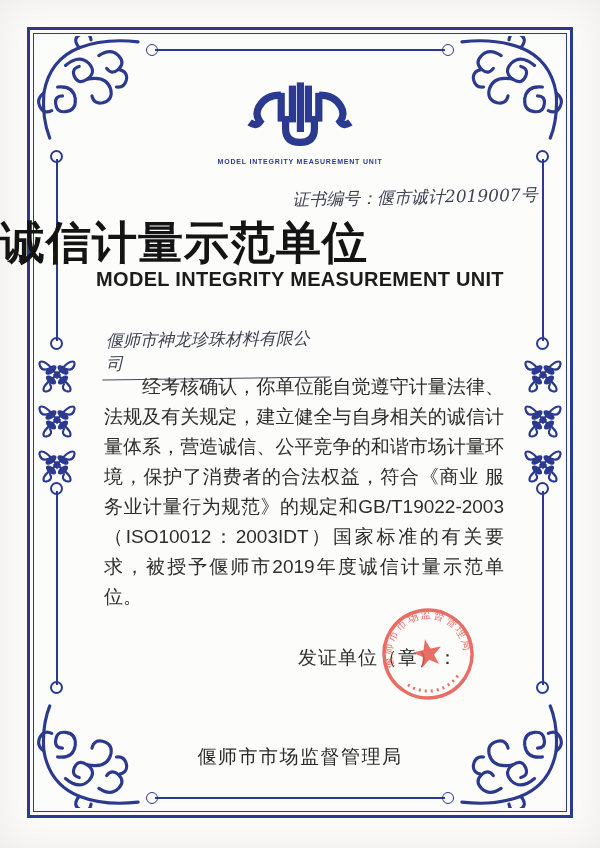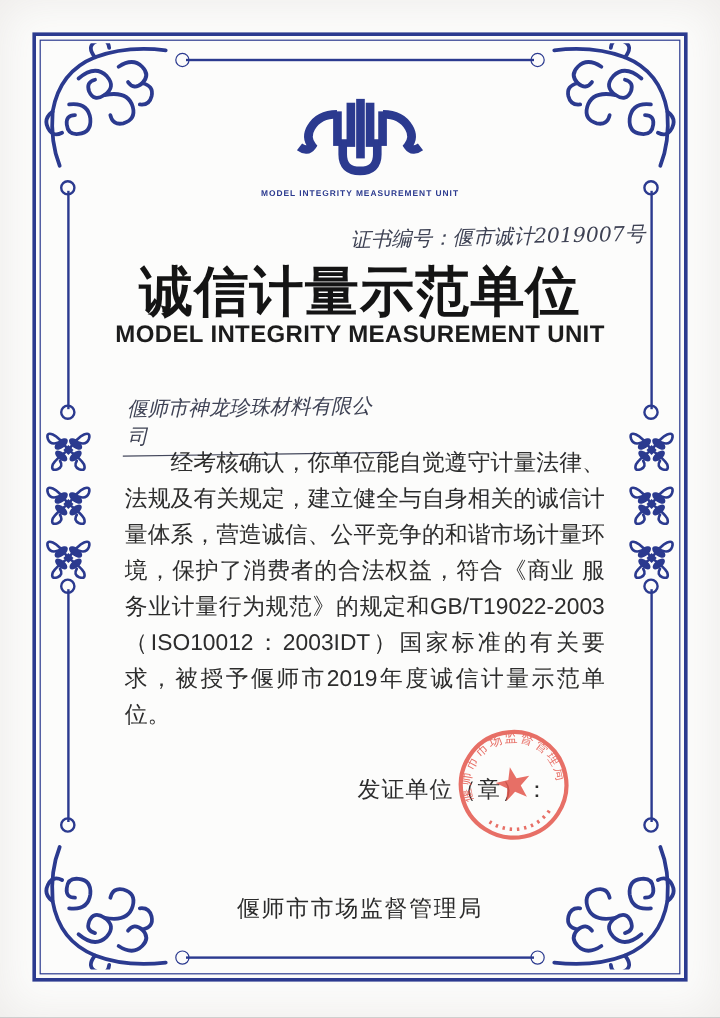--- a/index.html
+++ b/index.html
@@ -38,21 +38,21 @@
     position:absolute;left:0;right:0;top:158px;text-align:center;
     font-size:7px;font-weight:bold;letter-spacing:.8px;color:#2b3a8f;
   }
   .cert-no{
     position:absolute;top:186px;right:62px;
     font-size:17px;color:#3e4254;font-style:italic;
     font-family:"DejaVu Serif","Liberation Serif",serif;
     transform:rotate(-1.2deg);
   }
   .title-zh{
-    position:absolute;left:0;right:0;top:213px;text-align:center;
+    position:absolute;left:0;right:0;top:213px;
     font-family:"Liberation Serif","DejaVu Serif",serif;
     font-size:45px;font-weight:bold;color:#141414;letter-spacing:1px;
   }
   .title-en{
     position:absolute;left:0;right:0;top:268px;text-align:center;
     font-size:20px;font-weight:800;color:#1c1c1c;letter-spacing:.3px;
   }
   .company{
     position:absolute;left:102px;top:328px;width:220px;
     font-size:17px;color:#3e4254;font-style:italic;

